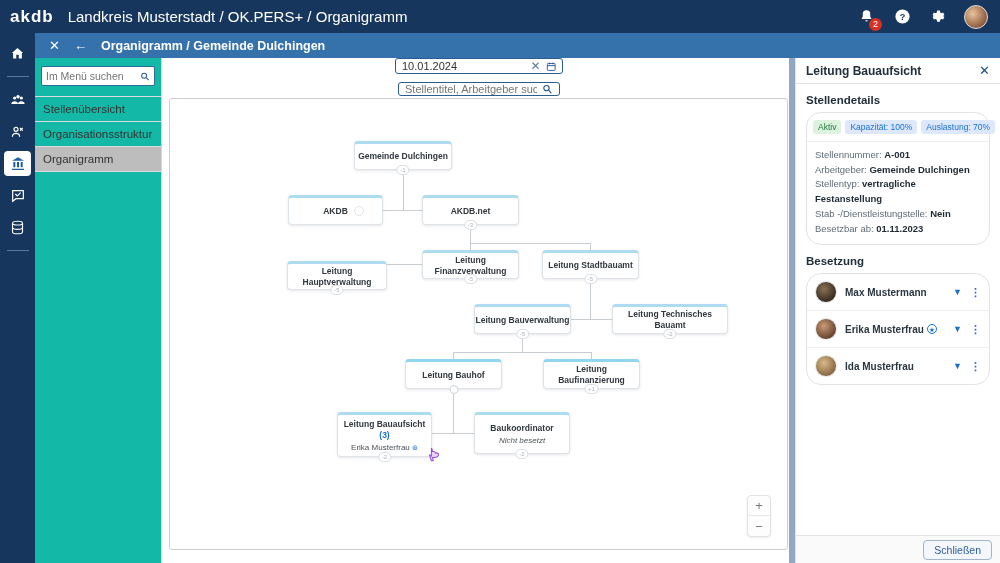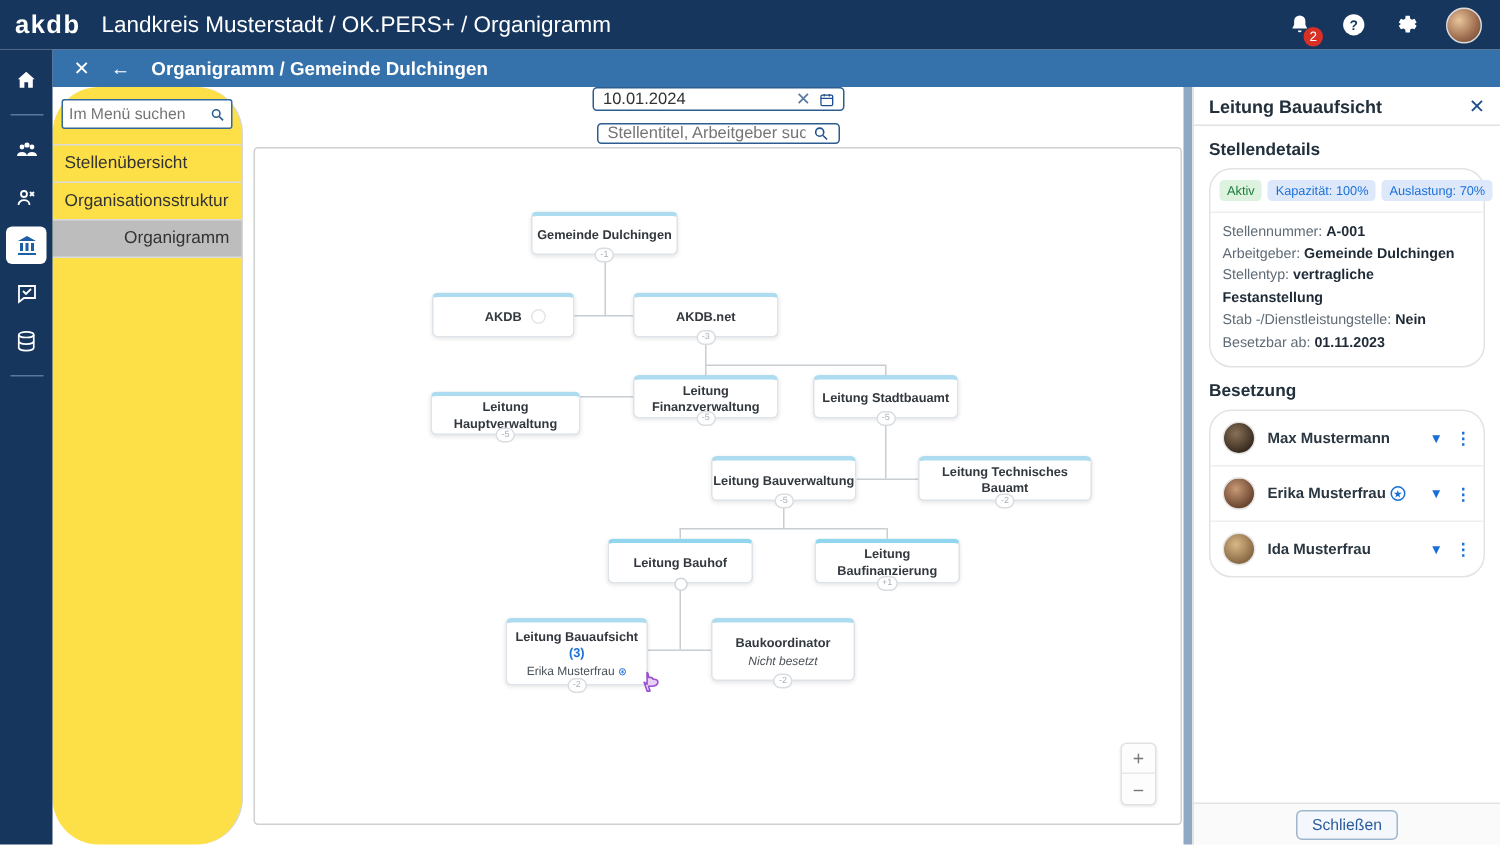--- a/index.html
+++ b/index.html
@@ -28,29 +28,29 @@
   .rail-item.selected { background:#fff; color:#1d5fa6; }
   .rail-divider { width:22px; height:1px; background:#5a77a0; margin:3px 0; }
 
   
   .tabbar { position:absolute; left:35px; top:33px; width:965px; height:25px; background:#3571ab;
     color:#fff; display:flex; align-items:center; gap:14px; padding-left:14px; z-index:3; }
   .tabbar .x, .tabbar .back { font-size:13px; cursor:pointer; line-height:1; }
   .tab-title { font-size:12.5px; font-weight:700; }
 
   
-  .menu { position:absolute; left:35px; top:58px; width:127px; height:505px; background:#fde047;
-    border-right:1px solid #d6d6d6;border-radius:31px; }
+  .menu { position:absolute; left:35px; top:58px; width:127px; height:505px; background:#14b8a6;
+    border-right:1px solid #d6d6d6; }
   .menu-search { margin:8px 6px 10px 6px; height:20px; background:#fff; border:1px solid #34699e;
     border-radius:2px; display:flex; align-items:center; padding:0 4px; }
   .menu-search input { border:0; outline:0; width:100%; font-size:10.5px; color:#444;
     font-family:"Liberation Sans",sans-serif; background:transparent; }
   .menu-item { font-size:11.5px; color:#333; padding:6px 8px; border-top:1px solid #dcdcdc;
     cursor:pointer; }
-  .menu-item:last-child { border-bottom:1px solid #dcdcdc;text-align:right; }
+  .menu-item:last-child { border-bottom:1px solid #dcdcdc; }
   .menu-item.selected { background:#bdbdbd; }
 
   
   .main { position:absolute; left:163px; top:58px; width:632px; height:505px; background:#fff; }
   .toolbar { position:absolute; left:0; top:0; width:100%; height:38px; display:flex;
     align-items:center; gap:8px; padding:0 6px;flex-direction:column; }
   .field { height:22px; border:1px solid #2c5d8f; border-radius:3px; background:#fff;
     display:flex; align-items:center; padding:0 6px; gap:5px; }
   .field input { border:0; outline:0; font-size:11px; color:#333;
     font-family:"Liberation Sans",sans-serif; width:100%; background:transparent;}
@@ -119,21 +119,21 @@
   .occ-avatar { width:22px; height:22px; border-radius:50%; flex:0 0 auto; border:1px solid #e5e5e5;}
   .av1 { background:radial-gradient(circle at 40% 35%, #8a7158, #3a2d20 70%); }
   .av2 { background:radial-gradient(circle at 40% 35%, #c99a76, #6b4630 70%); }
   .av3 { background:radial-gradient(circle at 40% 35%, #d9b887, #8a6a45 70%); }
   .occ-name { font-size:10px; font-weight:700; color:#2a3640; display:flex; align-items:center; gap:3px;}
   .occ-ctrls { margin-left:auto; display:flex; align-items:center; gap:8px; }
   .occ-chev { color:#1a6fd6; font-size:9px; cursor:pointer; }
   .circ-star { display:inline-flex; width:10px; height:10px; border:1px solid #1a6fd6; color:#1a6fd6;
     border-radius:50%; font-size:6px; align-items:center; justify-content:center; }
   .panel-footer { position:absolute; left:0; bottom:0; width:100%; height:28px; background:#fafafa;
-    border-top:1px solid #e3e3e3; display:flex; align-items:center; justify-content:center;
+    border-top:1px solid #e3e3e3; display:flex; align-items:center; justify-content:flex-end;
     padding:0 8px; }
   .btn-close { background:#f4f8fc; border:1px solid #9fb5cc; color:#2a5c9c; font-size:10.5px;
     padding:3px 10px; border-radius:4px; cursor:pointer; font-family:"Liberation Sans",sans-serif;}
   svg { display:block; }
 </style>
 </head>
 <body>
 
 <div class="topbar">
   <div class="logo">akdb</div>

